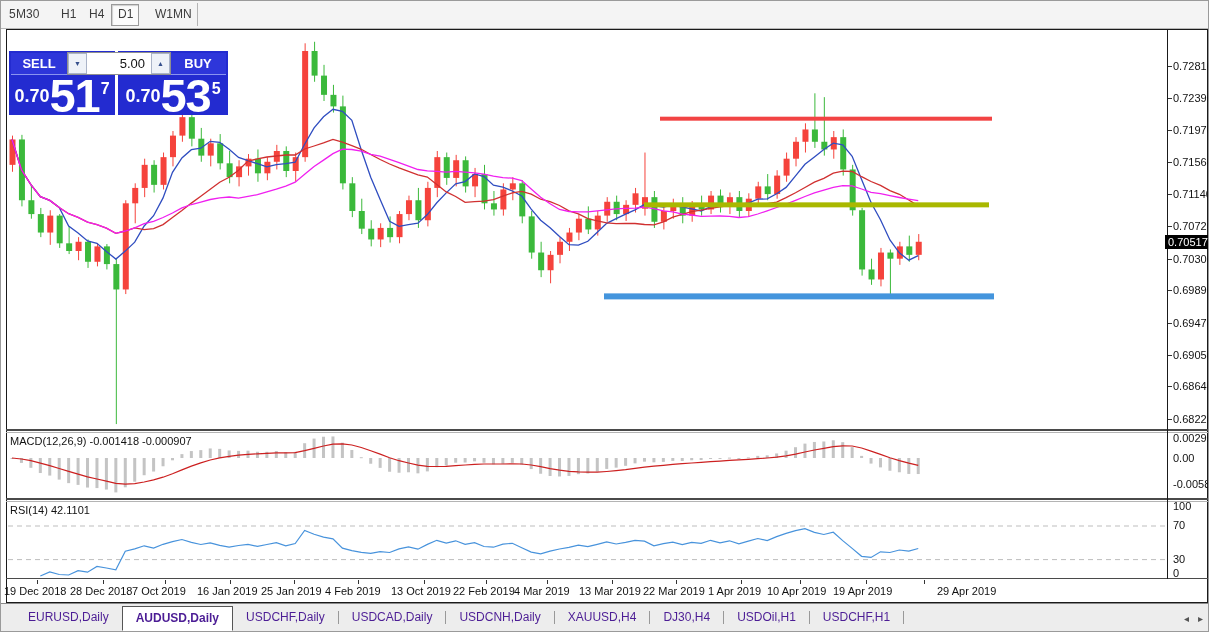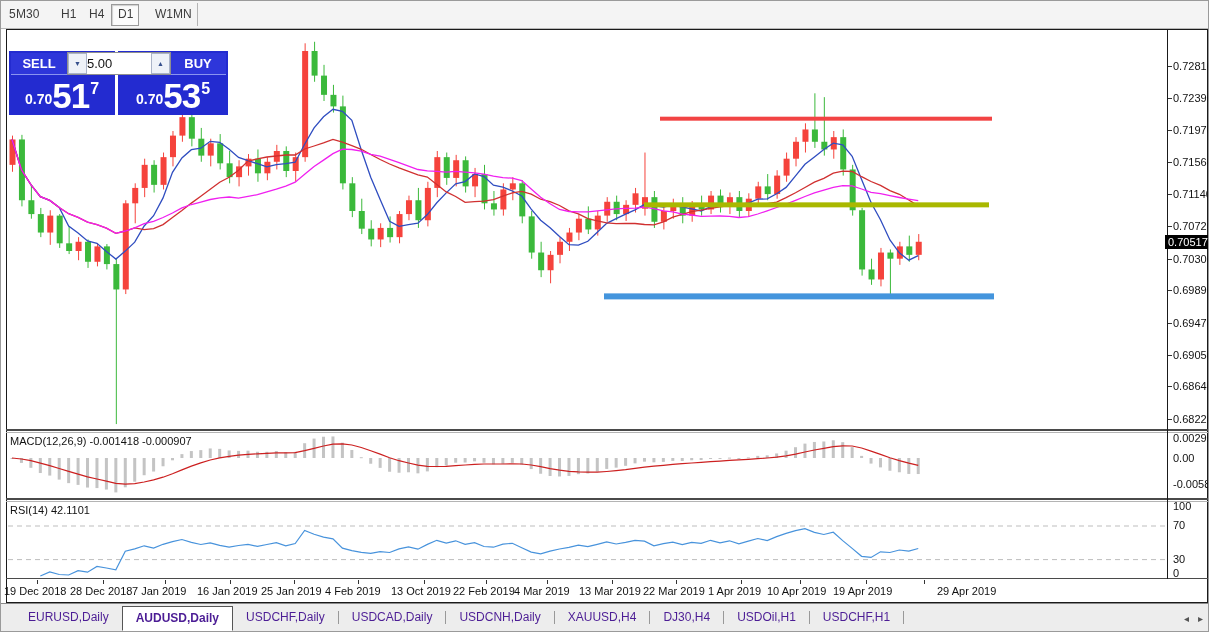--- a/index.html
+++ b/index.html
@@ -20,26 +20,26 @@
   #chart-header span.v{margin-left:6px;font-weight:700;}
   
   #trade-panel{position:absolute;left:8px;top:50px;width:219px;height:64px;}
   .tp-box{position:absolute;top:0;height:64px;background:#232bd0;}
   #tp-left{left:0;width:106px;}
   #tp-right{left:109px;width:110px;}
   .tp-head{position:absolute;top:2px;height:21px;line-height:21px;color:#ffffff;font-size:13px;font-weight:700;text-align:center;background:#2e36da;border-bottom:1px solid #8a94f0;}
   #sell-btn{left:2px;width:56px;}
   #buy-btn{right:2px;width:56px;}
   .tp-price{position:absolute;bottom:3px;left:0;width:100%;display:flex;align-items:flex-end;justify-content:center;color:#fff;}
-  .tp-pre{font-size:14px;font-weight:700;margin-bottom:5px;}
-  .tp-big{font-size:35px;font-weight:700;line-height:33px;letter-spacing:-1px;}
+  .tp-pre{font-size:18px;font-weight:700;margin-bottom:5px;}
+  .tp-big{font-size:47px;font-weight:700;line-height:33px;letter-spacing:-1px;}
   .tp-sup{font-size:16px;font-weight:700;margin-bottom:14px;margin-left:1px;}
   #vol-group{position:absolute;left:58px;top:1px;width:104px;height:23px;background:#ffffff;border:1px solid #8f8f8f;display:flex;box-sizing:border-box;}
   .vol-btn{width:19px;height:100%;background:#eef2f8;border:1px solid #aab4c8;box-sizing:border-box;font-size:7px;color:#35508c;text-align:center;line-height:20px;}
-  #vol-value{flex:1;font-size:13px;color:#111;line-height:21px;padding-right:6px;}
+  #vol-value{flex:1;font-size:13px;color:#111;text-align:right;line-height:21px;padding-right:6px;}
   
   .scale-label{position:absolute;left:1172px;font-size:11px;color:#111;white-space:nowrap;}
   .scale-tick{position:absolute;left:1167px;width:4px;height:1px;background:#333;}
   #cur-price{position:absolute;left:1164px;width:45px;height:14px;background:#000;color:#fff;font-size:11px;line-height:14px;text-align:left;padding-left:3px;z-index:5;}
   .ind-label{position:absolute;left:9px;font-size:11px;color:#111;white-space:nowrap;z-index:4;}
   
   #date-axis{position:absolute;left:6px;top:579px;width:1160px;height:22px;background:#fff;}
   .date-label{position:absolute;top:5px;font-size:11px;color:#111;white-space:nowrap;}
   .date-tick{position:absolute;top:0;width:1px;height:4px;background:#333;}
   
@@ -425,21 +425,21 @@
   </div>
 
   <div id="vscale-line"></div>
 
   <div id="date-axis">
       <div class="date-tick" style="left: 30px;"></div>
       <div class="date-label" style="left: -3px;">19 Dec 2018</div>
       <div class="date-tick" style="left: 96px;"></div>
       <div class="date-label" style="left: 63px;">28 Dec 2018</div>
       <div class="date-tick" style="left: 158px;"></div>
-      <div class="date-label" style="left: 125px;">7 Jan 2019</div>
+      <div class="date-label" style="left: 125px;">7 Oct 2019</div>
       <div class="date-tick" style="left: 223px;"></div>
       <div class="date-label" style="left: 190px;">16 Jan 2019</div>
       <div class="date-tick" style="left: 287px;"></div>
       <div class="date-label" style="left: 254px;">25 Jan 2019</div>
       <div class="date-tick" style="left: 351px;"></div>
       <div class="date-label" style="left: 318px;">4 Feb 2019</div>
       <div class="date-tick" style="left: 417px;"></div>
       <div class="date-label" style="left: 384px;">13 Oct 2019</div>
       <div class="date-tick" style="left: 479px;"></div>
       <div class="date-label" style="left: 446px;">22 Feb 2019</div>

